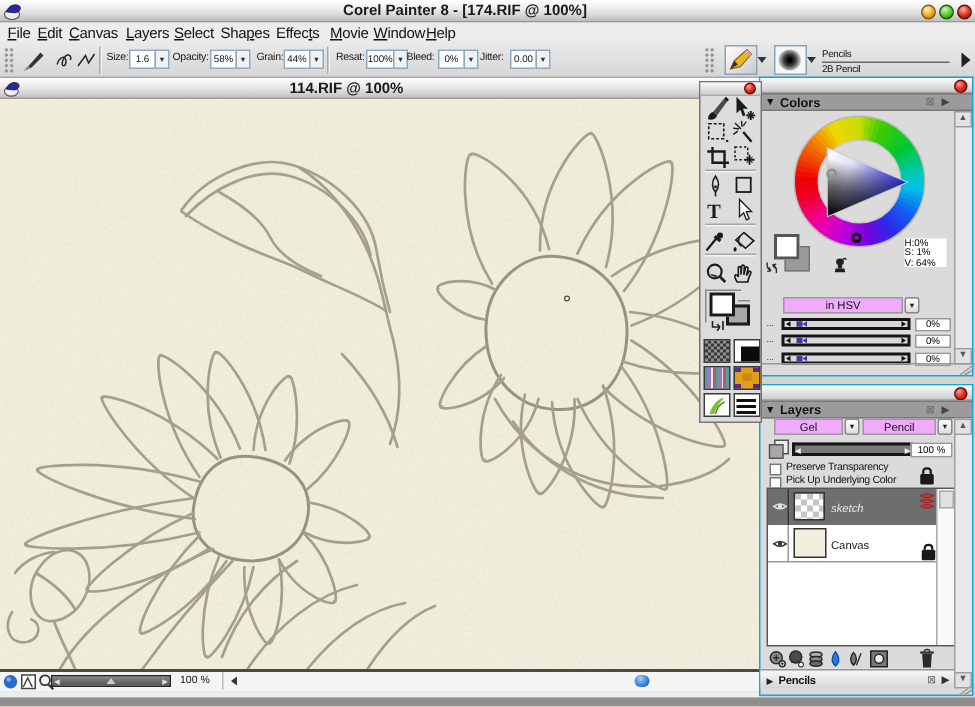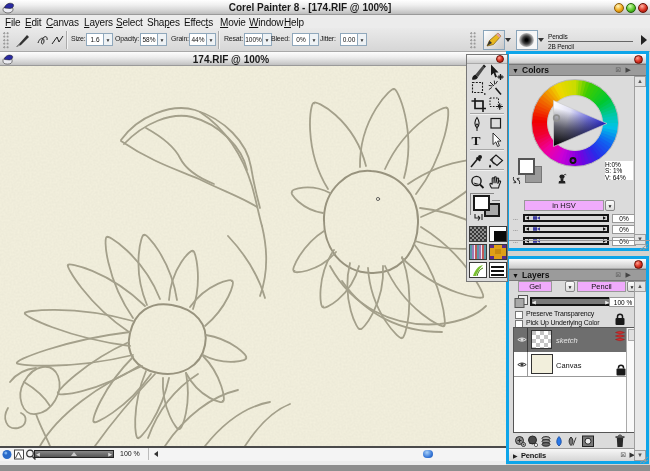--- a/index.html
+++ b/index.html
@@ -33,21 +33,21 @@
     background-size:3.5px 3.5px;}
   #doctitle{left:0;top:52px;width:508px;height:14px;
     background:linear-gradient(#fdfdfd 0%,#ededed 40%,#d5d5d5 75%,#c0c0c0 100%);
     border-bottom:1px solid #9a9a9a;border-right:1px solid #9a9a9a;box-sizing:border-box;}
   #doctitle-text{left:0;top:54px;width:462px;text-align:center;font-size:10px;
     font-weight:bold;color:#1a1a1a;}
   #canvas{left:0;top:66px;width:507px;height:380px;background:#f4f1de;overflow:hidden;}
   #docbottom{left:0;top:446px;width:507px;height:15px;background:#f4f4f4;
     border-top:2px solid #4a4a4a;box-sizing:border-box;}
   #palarea{left:506px;top:52px;width:144px;height:419px;background:#d4d2ce;}
-  .palwin{position:absolute;border:3px solid #0ea5e9;background:#dbdbdb;box-sizing:border-box;}
+  .palwin{position:absolute;border:1px solid #0ea5e9;background:#dbdbdb;box-sizing:border-box;}
   .palstrip{position:absolute;left:0;top:0;width:100%;height:10px;
     background:linear-gradient(#fbfbfb,#cccccc);border-bottom:1px solid #aaa;box-sizing:border-box;}
   .phead{position:absolute;left:0;width:100%;height:12px;background:#9b9b9b;
     border-top:1px solid #787878;border-bottom:1px solid #787878;box-sizing:border-box;
     font-size:8.5px;font-weight:bold;color:#111;}
   .redbtn{position:absolute;width:9px;height:9px;border-radius:50%;
     background:radial-gradient(circle at 35% 30%,#ffa090,#e03a2a 45%,#9c1408 90%);
     border:1px solid #6a0f06;box-sizing:border-box;}
   .scrollstrip{position:absolute;width:12px;background:#e8e8e8;border-left:1px solid #9e9e9e;box-sizing:border-box;}
   .sarrow{position:absolute;right:0;width:12px;height:11px;background:#e2e2e2;
@@ -130,21 +130,21 @@
 <div class="abs" style="left:505px;top:38px;width:0;height:0;border-left:3px solid transparent;border-right:3px solid transparent;border-top:4px solid #333;"></div>
 <div class="abs" style="left:516px;top:30px;width:22px;height:20px;border:1px solid #8aa5ba;background:#f6f6f6;box-sizing:border-box;"></div>
 <div class="abs" style="left:519px;top:33px;width:15px;height:14px;border-radius:50%;background:radial-gradient(circle,#000 12%,#444 40%,#ccc 72%,#f6f6f6 95%);"></div>
 <div class="abs" style="left:538px;top:38px;width:0;height:0;border-left:3px solid transparent;border-right:3px solid transparent;border-top:4px solid #333;"></div>
 <div class="abs" style="left:548px;top:33px;font-size:6.5px;letter-spacing:-0.2px;color:#111;">Pencils</div>
 <div class="abs" style="left:548px;top:41px;width:85px;height:1px;background:#666;"></div>
 <div class="abs" style="left:548px;top:43px;font-size:6.5px;letter-spacing:-0.2px;color:#111;">2B Pencil</div>
 <div class="abs" style="left:641px;top:35px;width:0;height:0;border-top:5px solid transparent;border-bottom:5px solid transparent;border-left:6px solid #222;"></div>
 
 <div class="abs" id="doctitle"></div>
-<div class="abs" id="doctitle-text">174.RIF @ 100%</div>
+<div class="abs" id="doctitle-text">114.RIF @ 100%</div>
 <svg class="abs" style="left:2px;top:53px" width="12" height="12" viewBox="0 0 13 13">
  <ellipse cx="6" cy="8.5" rx="5" ry="3.5" fill="#ececf2" stroke="#555" stroke-width="0.8"></ellipse>
  <path d="M2.5,7 C3,3 8,1 11,3 C12.5,4.5 11,7.5 8,7.5 Z" fill="#2a2aa0" stroke="#111" stroke-width="0.5"></path>
 </svg>
 <div class="abs redbtn" style="left:495px;top:54px;"></div>
 
 <div class="abs" id="canvas">
   <svg width="507" height="380" viewBox="0 0 507 380">
     <defs>
       <filter id="paper" x="0" y="0" width="100%" height="100%">
@@ -398,21 +398,21 @@
 
 <div class="abs palwin" style="left:506px;top:256px;width:143px;height:208px;">
   <div class="palstrip"></div>
   <div class="redbtn" style="right:3px;top:1px;"></div>
   <div class="phead" style="top:10px;">
     <span style="position:absolute;left:3px;top:2px;font-size:7px;">▼</span>
     <span style="position:absolute;left:13px;top:0px;">Layers</span>
     <span style="position:absolute;right:25px;top:1px;font-size:7px;font-weight:normal;color:#666;">⊠</span>
     <span style="position:absolute;right:15px;top:1px;font-size:7px;font-weight:normal;color:#444;">▶</span>
   </div>
-  <div class="ddbox" style="left:9px;top:22px;width:34px;height:11px;line-height:10px;">Gel</div>
+  <div class="ddbox" style="left:9px;top:22px;width:46px;height:11px;line-height:10px;">Gel</div>
   <div class="ddbtn" style="left:56px;top:22px;height:11px;line-height:10px;">▼</div>
   <div class="ddbox" style="left:68px;top:22px;width:49px;height:11px;line-height:10px;">Pencil</div>
   <div class="ddbtn" style="left:118px;top:22px;height:11px;line-height:10px;">▼</div>
   <svg style="position:absolute;left:5px;top:35px" width="15" height="14" viewBox="0 0 15 14">
     <rect x="4.5" y="1.5" width="9" height="9" fill="#ececec" stroke="#555"></rect>
     <rect x="1" y="4.5" width="9" height="9" fill="#a8a8a8" stroke="#555"></rect>
   </svg>
   <div style="position:absolute;left:21px;top:38px;width:81px;height:9px;background:#7a7a7a;border:2px solid #151515;box-sizing:border-box;">
     <div style="position:absolute;left:0px;top:0px;font-size:5px;color:#eee;">◀</div>
     <div style="position:absolute;right:0px;top:0px;font-size:5px;color:#eee;">▶</div>

